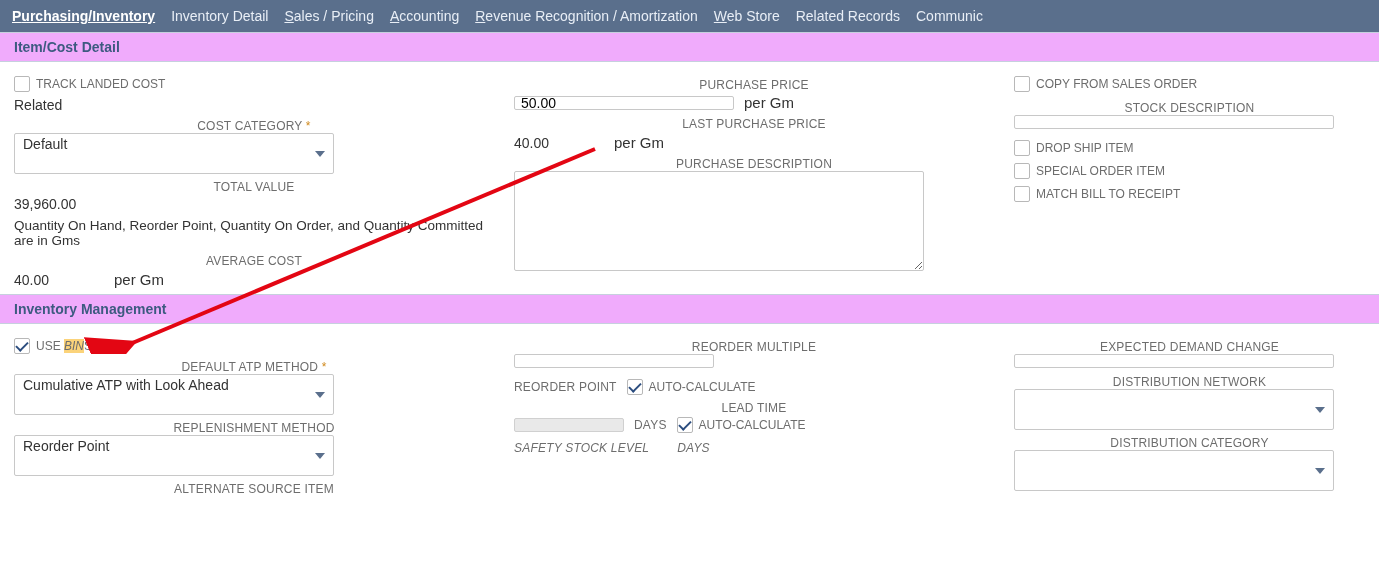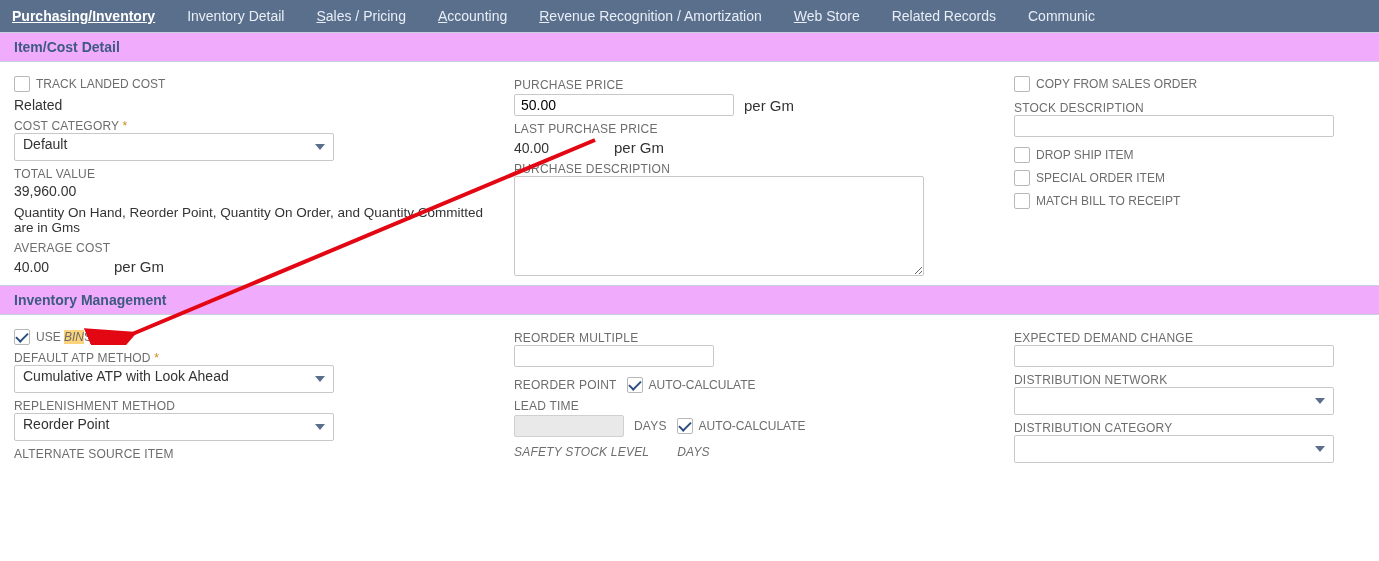--- a/index.html
+++ b/index.html
@@ -6,21 +6,21 @@
   html, body { margin: 0; padding: 0; font-family: Arial, Helvetica, sans-serif; font-size: 13px; color: #333; }
   body { width: 1379px; background: #fff; }
 
   
   .tabs {
     display: flex;
     align-items: stretch;
     background: #5a6f8c;
     height: 30px;
     padding: 16px 8px;
-    gap: 24px;
+    gap: 8px;
     color: #e8eef6;
     font-size: 14px;
     white-space: nowrap;
     overflow: hidden;
   }
   .tab {
     display: flex;
     align-items: center;
     padding: 0 4px;
     cursor: pointer;
@@ -56,29 +56,29 @@
   .col.left  { flex: 0 0 480px; }
   .col.mid   { flex: 0 0 480px; }
   .col.right { flex: 1; }
 
   .field-label {
     font-size: 12px;
     color: #6d6d6d;
     letter-spacing: 0.2px;
     margin-top: 6px;
   }
-  .field-label.upper { text-transform: uppercase; }
+  .field-label.upper { text-transform: uppercase; text-align: center; }
   .req::after { content: " *"; color: #d08a1e; }
 
   .value { font-size: 14px; color: #333; margin-top: 2px; }
   .note  { font-size: 13.5px; color: #333; margin-top: 6px; }
 
   .text-input {
     width: 220px;
-    height: 22px;
+    height: 14px;
     border: 1px solid #c8c8c8;
     border-radius: 2px;
     padding: 2px 6px;
     font-size: 14px;
     background: #fff;
   }
   .text-input.wide { width: 320px; }
   .text-input.mid  { width: 200px; }
   .text-input.small{ width: 110px; }
   .text-input.disabled { background: #e9e9e9; border-color: #d0d0d0; }
@@ -90,21 +90,21 @@
     border-radius: 2px;
     resize: both;
     background: #fff;
     padding: 4px 6px;
     font-family: inherit;
     font-size: 13px;
   }
 
   .select {
     width: 320px;
-    height: 28px;
+    height: 41px;
     border: 1px solid #c8c8c8;
     border-radius: 2px;
     background: #fff;
     padding: 2px 28px 2px 8px;
     font-size: 14px;
     position: relative;
   }
   .select .caret {
     position: absolute;
     right: 8px; top: 50%;

